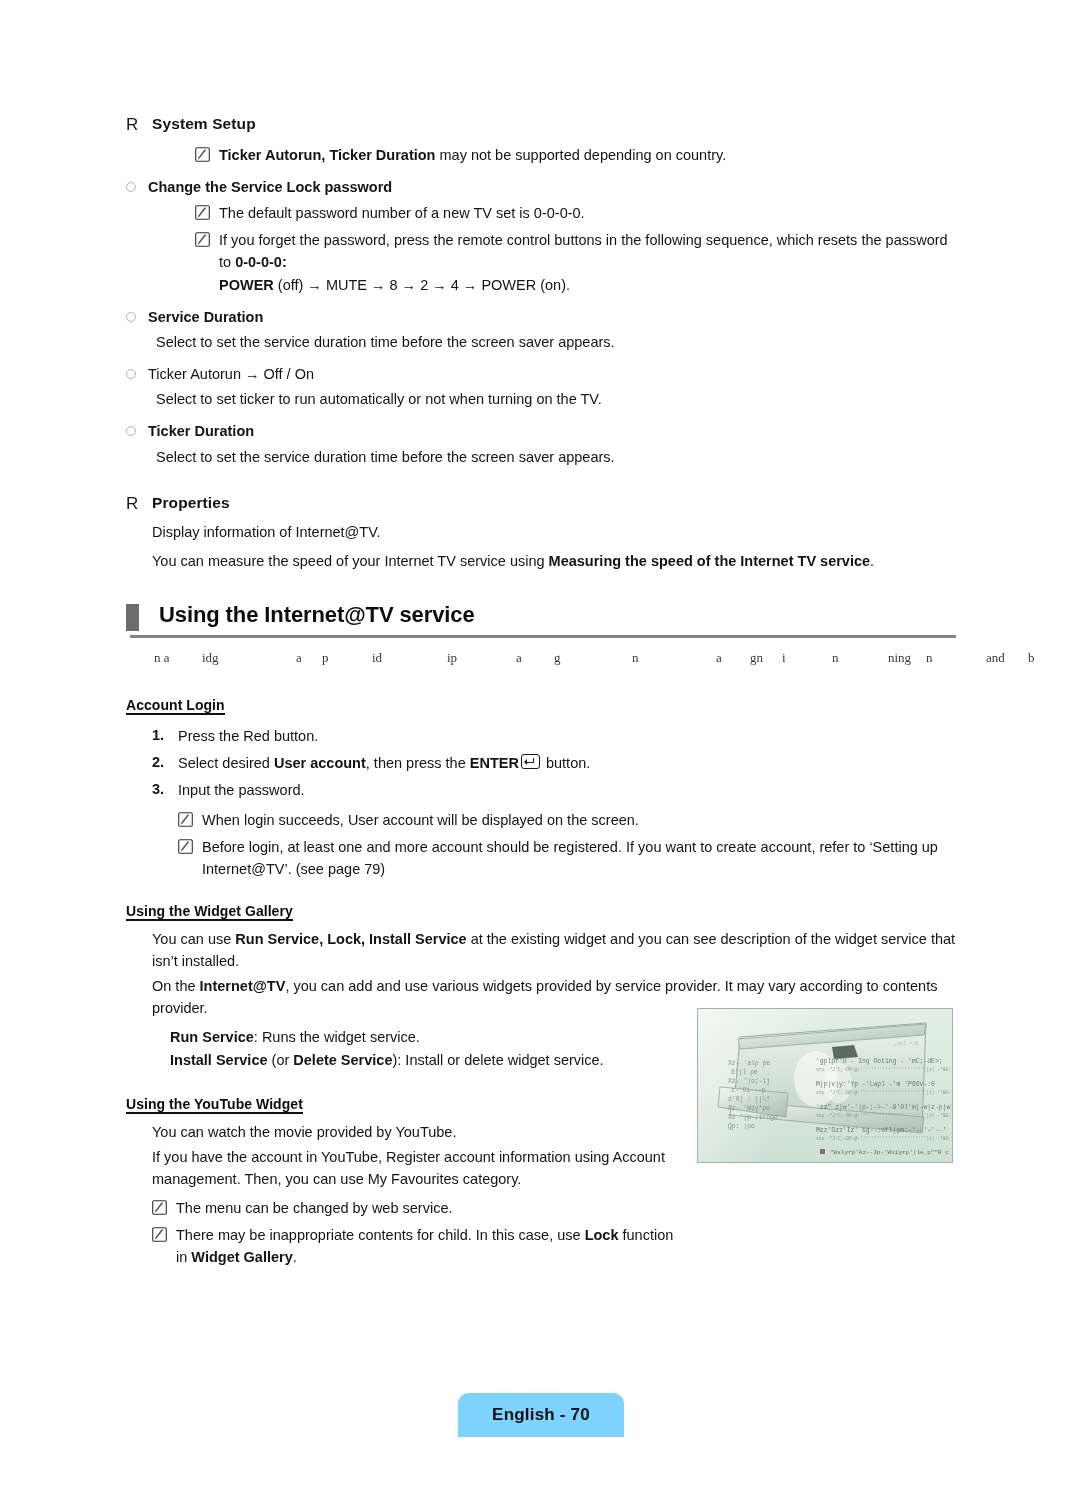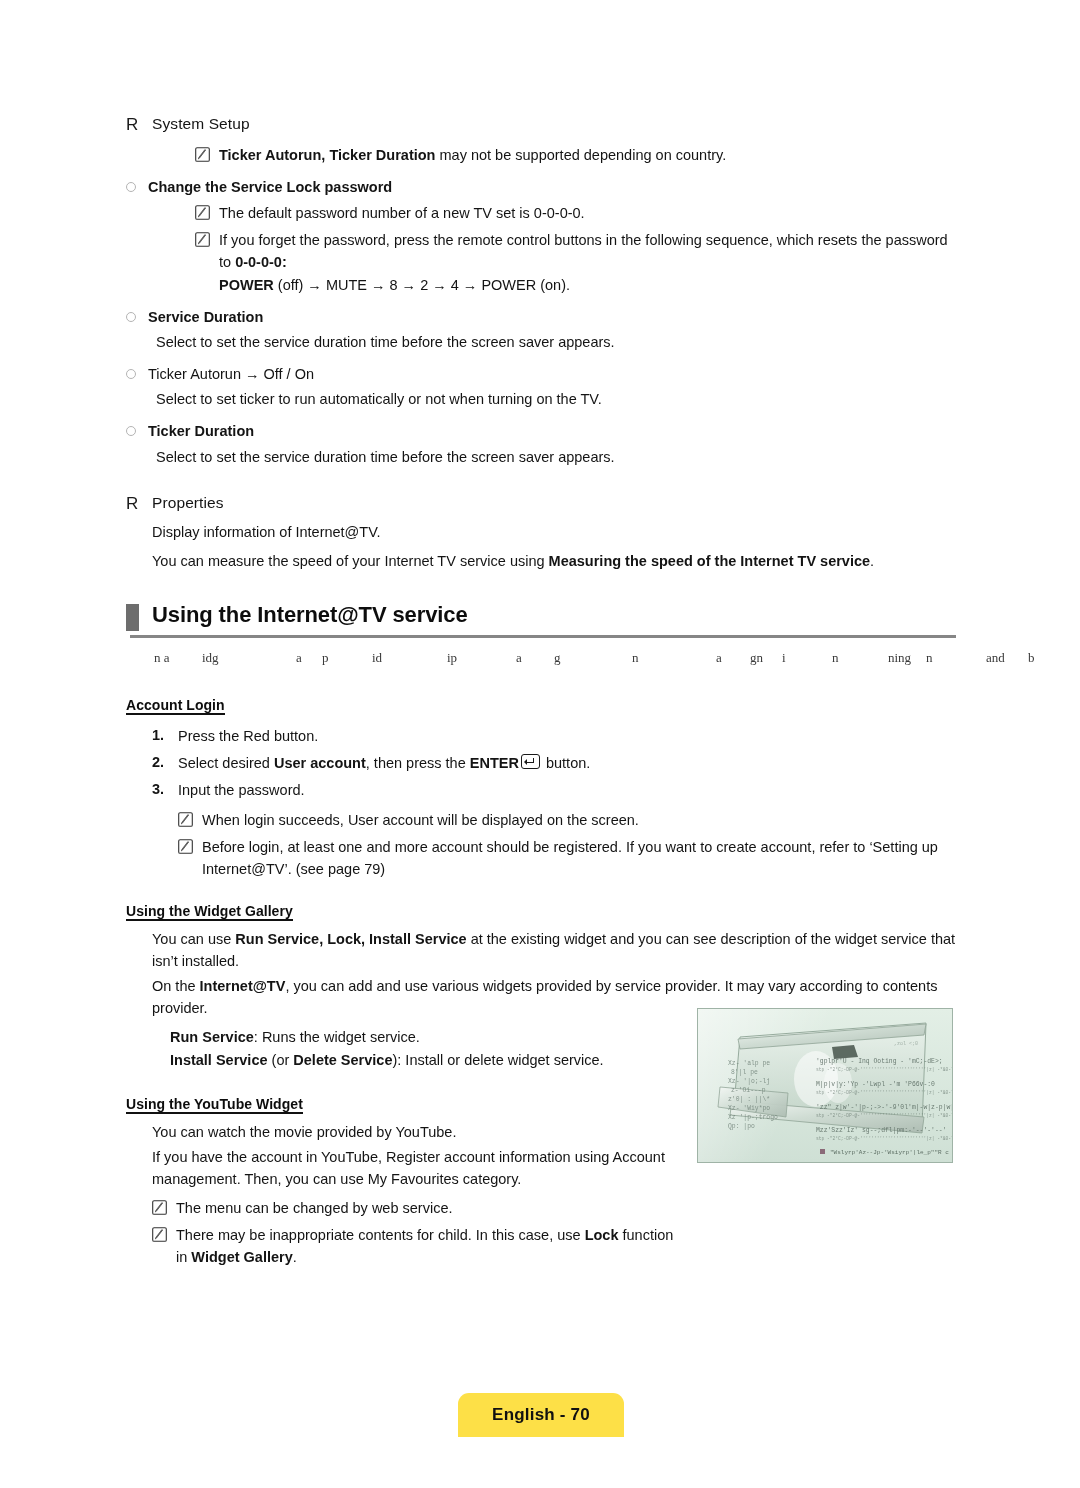--- a/index.html
+++ b/index.html
@@ -47,21 +47,21 @@
   .rmark {
     width: 26px;
     flex: 0 0 26px;
     font-size: 17px;
     line-height: 1.3;
     color: #1a1a1a;
     font-family: "Liberation Sans", sans-serif;
   }
   .rhead {
     font-size: 15.5px;
-    font-weight: normal;
+    font-weight: bold;
     line-height: 1.3;
     letter-spacing: .1px;
   }
 
   
   .note-icon {
     display: inline-block;
     width: 15px;
     height: 15px;
     flex: 0 0 15px;
@@ -120,21 +120,21 @@
   .sectionhead .block {
     position: absolute;
     left: 0;
     top: 2px;
     width: 13px;
     height: 27px;
     background: #6d6d6d;
   }
   .sectionhead .stitle {
     position: absolute;
-    left: 26px;
+    left: 33px;
     top: 0px;
     font-size: 22px;
     font-weight: bold;
     letter-spacing: -0.1px;
     color: #0d0d0d;
   }
   .sectionhead .rule {
     position: absolute;
     left: 4px;
     top: 33px;
@@ -255,21 +255,21 @@
   }
   .screenshot svg { position: absolute; inset: 0; }
 
   
   .footer {
     position: absolute;
     left: 458px;
     top: 1393px;
     width: 166px;
     height: 44px;
-    background: #fde047;
+    background: #7dd3fc;
     border-radius: 11px 11px 0 0;
     display: flex;
     align-items: center;
     justify-content: center;
   }
   .footer span {
     font-size: 17px;
     font-weight: bold;
     color: #111;
     letter-spacing: .2px;

